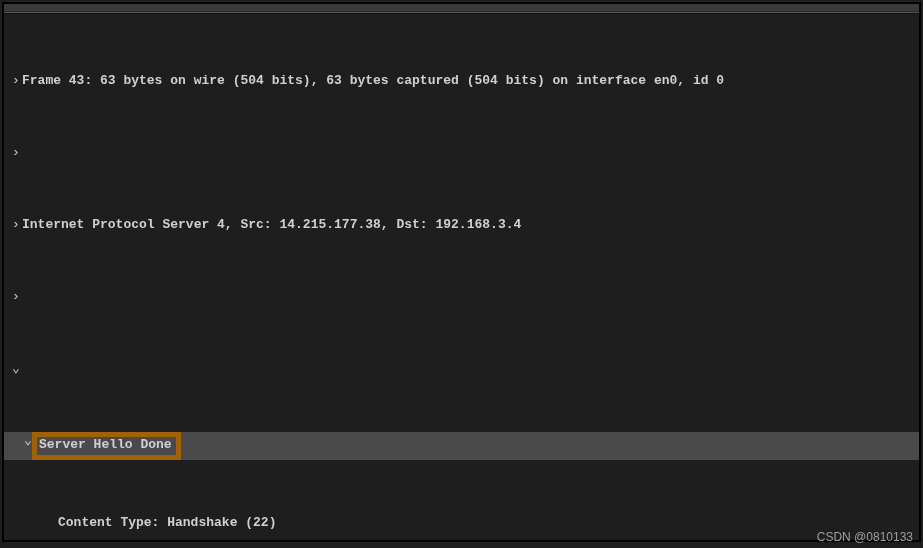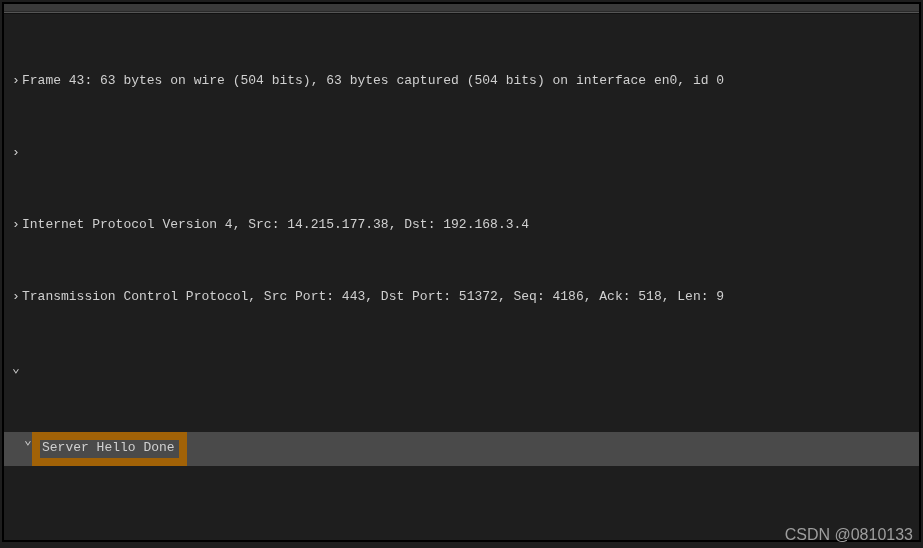--- a/index.html
+++ b/index.html
@@ -49,35 +49,35 @@
     width: 12px;
     text-align: center;
     color: #d0d0d0;
     user-select: none;
     flex: 0 0 auto;
   }
   .indent {
     display: inline-block;
     flex: 0 0 auto;
   }
-  .txt { white-space: pre; }
+  .txt { white-space: pre; font-weight: bold; }
   .red-box {
-    border: 8px solid #a16207;
+    border: 5px solid #a16207;
     padding: 0 4px 2px 2px;
     margin-left: -2px;
     display: inline-block;
     line-height: 16px;
   }
   .watermark {
     position: absolute;
     right: 10px;
     bottom: 4px;
     color: #9e9e9e;
     font-family: Arial, sans-serif;
-    font-size: 16px;
+    font-size: 12px;
   }
 </style>
 </head>
 <body>
 
 <div class="frame">
   <div class="top-strip"></div>
   <div class="divider"></div>
 
   <div class="tree">
@@ -86,38 +86,41 @@
       <span class="toggle">›</span>
       <span class="txt">Frame 43: 63 bytes on wire (504 bits), 63 bytes captured (504 bits) on interface en0, id 0</span>
     </div>
 
     <div class="row">
       <span class="toggle">›</span>
     </div>
 
     <div class="row">
       <span class="toggle">›</span>
-      <span class="txt">Internet Protocol Version 4, Src: 14.215.177.38, Dst: 192.168.3.4</span>
+      <span class="txt">Internet Protocol Server 4, Src: 14.215.177.38, Dst: 192.168.3.4</span>
     </div>
 
     <div class="row">
       <span class="toggle">›</span>
-      <span class="txt">Transmission Control Protocol, Src Port: 443, Dst Port: 51372, Seq: 4186, Ack: 518, Len: 9</span>
     </div>
 
     <div class="row">
       <span class="toggle">⌄</span>
     </div>
 
     <div class="row highlight">
       <span class="indent" style="width:12px"></span>
       <span class="toggle">⌄</span>
       <span class="red-box"><span class="txt">Server Hello Done</span></span>
     </div>
 
+    <div class="row">
+      <span class="indent" style="width:48px"></span>
+      <span class="txt">Content Type: Handshake (22)</span>
+    </div>
 
     
 
     
 
     
 
     
 
     

